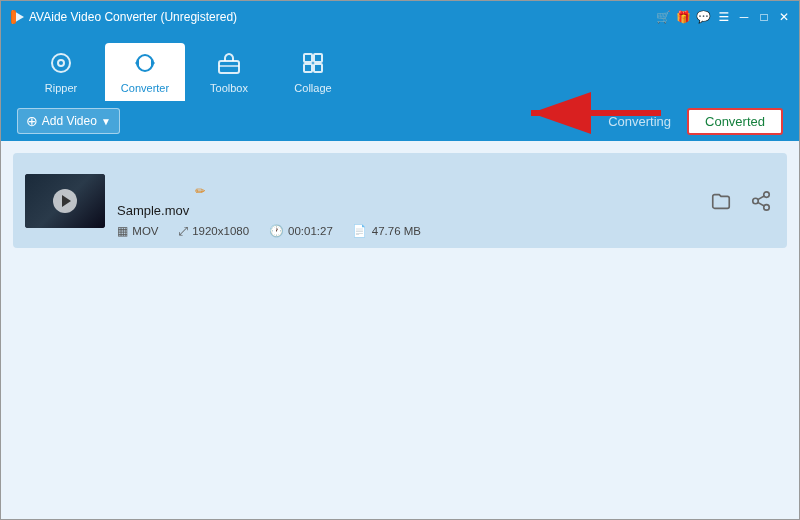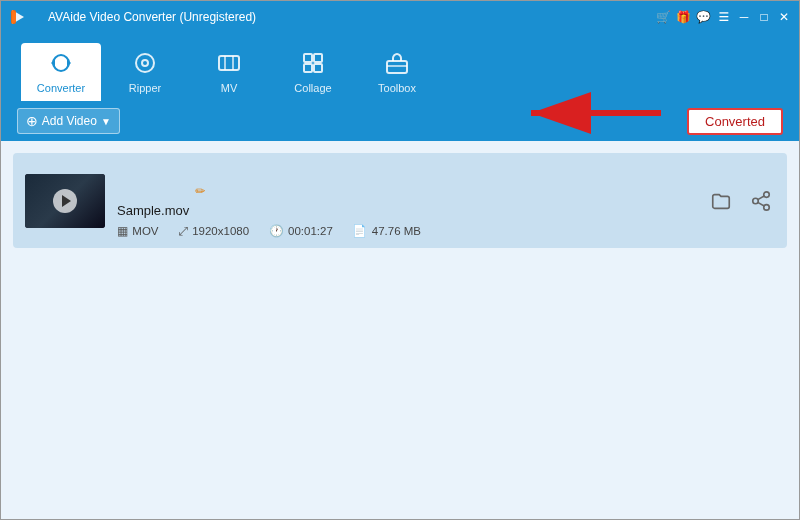--- a/index.html
+++ b/index.html
@@ -19,21 +19,21 @@
       display: flex;
       align-items: center;
       justify-content: space-between;
       padding: 0 8px;
       color: white;
       font-size: 12px;
     }
     .title-bar-left {
       display: flex;
       align-items: center;
-      gap: 21px;
+      gap: 2px;
     }
     .title-bar-icon {
       width: 18px;
       height: 18px;
     }
     .title-bar-controls {
       display: flex;
       align-items: center;
       gap: 6px;
     }
@@ -123,21 +123,21 @@
       padding: 4px 16px;
       background: transparent;
       border: none;
       color: rgba(255,255,255,0.75);
       font-size: 13px;
       cursor: pointer;
       border-radius: 3px;
     }
     .switch-tab.active {
       background: white;
-      color: #b91c1c;
+      color: #15803d;
       border: 2px solid #e63c3c;
       font-weight: 500;
     }
 
     
     .content {
       height: calc(520px - 32px - 68px - 40px);
       background: #eaf3fb;
       padding: 12px;
       overflow-y: auto;
@@ -268,81 +268,74 @@
       <span title="Gift">🎁</span>
       <span title="Chat">💬</span>
       <span title="Menu">☰</span>
       <span title="Minimize">─</span>
       <span title="Maximize">□</span>
       <span title="Close">✕</span>
     </div>
   </div>
 
   <div class="nav-bar">
+    <button class="nav-tab">
+      <span class="tab-icon">
+        <svg width="24" height="24" viewBox="0 0 24 24" fill="none">
+          <circle cx="12" cy="12" r="9" stroke="rgba(255,255,255,0.85)" stroke-width="2" fill="none"></circle>
+          <circle cx="12" cy="12" r="3" stroke="rgba(255,255,255,0.85)" stroke-width="2" fill="none"></circle>
+        </svg>
+      </span>
+      <span class="tab-label">Ripper</span>
+    </button>
     <button class="nav-tab active">
       <span class="tab-icon">
         <svg width="24" height="24" viewBox="0 0 24 24" fill="none">
           <path d="M4 12 C4 8, 8 4, 12 4 C16 4, 20 8, 20 12" stroke="#1a8fd1" stroke-width="2" fill="none" stroke-linecap="round"></path>
           <path d="M20 12 C20 16, 16 20, 12 20 C8 20, 4 16, 4 12" stroke="#1a8fd1" stroke-width="2" fill="none" stroke-linecap="round"></path>
           <polygon points="18,8 22,12 18,16" fill="#1a8fd1"></polygon>
           <polygon points="6,8 2,12 6,16" fill="#1a8fd1"></polygon>
         </svg>
       </span>
       <span class="tab-label">Converter</span>
     </button>
     <button class="nav-tab">
       <span class="tab-icon">
         <svg width="24" height="24" viewBox="0 0 24 24" fill="none">
-          <circle cx="12" cy="12" r="9" stroke="rgba(255,255,255,0.85)" stroke-width="2" fill="none"></circle>
-          <circle cx="12" cy="12" r="3" stroke="rgba(255,255,255,0.85)" stroke-width="2" fill="none"></circle>
+          <rect x="2" y="10" width="20" height="12" rx="2" stroke="rgba(255,255,255,0.85)" stroke-width="2" fill="none"></rect>
+          <path d="M8 10 V7 C8 5 10 3 12 3 C14 3 16 5 16 7 V10" stroke="rgba(255,255,255,0.85)" stroke-width="2" fill="none"></path>
+          <line x1="2" y1="15" x2="22" y2="15" stroke="rgba(255,255,255,0.85)" stroke-width="1.5"></line>
         </svg>
       </span>
-      <span class="tab-label">Ripper</span>
-    </button>
-    <button class="nav-tab">
-      <span class="tab-icon">
-        <svg width="24" height="24" viewBox="0 0 24 24" fill="none">
-          <rect x="2" y="5" width="20" height="14" rx="2" stroke="rgba(255,255,255,0.85)" stroke-width="2" fill="none"></rect>
-          <line x1="8" y1="5" x2="8" y2="19" stroke="rgba(255,255,255,0.85)" stroke-width="1.5"></line>
-          <line x1="16" y1="5" x2="16" y2="19" stroke="rgba(255,255,255,0.85)" stroke-width="1.5"></line>
-        </svg>
-      </span>
-      <span class="tab-label">MV</span>
+      <span class="tab-label">Toolbox</span>
     </button>
     <button class="nav-tab">
       <span class="tab-icon">
         <svg width="24" height="24" viewBox="0 0 24 24" fill="none">
           <rect x="3" y="3" width="8" height="8" rx="1" stroke="rgba(255,255,255,0.85)" stroke-width="2" fill="none"></rect>
           <rect x="13" y="3" width="8" height="8" rx="1" stroke="rgba(255,255,255,0.85)" stroke-width="2" fill="none"></rect>
           <rect x="3" y="13" width="8" height="8" rx="1" stroke="rgba(255,255,255,0.85)" stroke-width="2" fill="none"></rect>
           <rect x="13" y="13" width="8" height="8" rx="1" stroke="rgba(255,255,255,0.85)" stroke-width="2" fill="none"></rect>
         </svg>
       </span>
       <span class="tab-label">Collage</span>
     </button>
-    <button class="nav-tab">
-      <span class="tab-icon">
-        <svg width="24" height="24" viewBox="0 0 24 24" fill="none">
-          <rect x="2" y="10" width="20" height="12" rx="2" stroke="rgba(255,255,255,0.85)" stroke-width="2" fill="none"></rect>
-          <path d="M8 10 V7 C8 5 10 3 12 3 C14 3 16 5 16 7 V10" stroke="rgba(255,255,255,0.85)" stroke-width="2" fill="none"></path>
-          <line x1="2" y1="15" x2="22" y2="15" stroke="rgba(255,255,255,0.85)" stroke-width="1.5"></line>
-        </svg>
-      </span>
-      <span class="tab-label">Toolbox</span>
-    </button>
   </div>
 
   <div class="toolbar">
     <button class="add-files-btn">
       <span class="plus-icon">⊕</span>
       <span>Add Video</span>
       <span class="dropdown-arrow">▼</span>
     </button>
     <div class="toolbar-spacer"></div>
     <div class="tab-switches">
+      <button class="switch-tab">
+        <span>Converting</span>
+      </button>
       <button class="switch-tab active">
         <span>Converted</span>
       </button>
     </div>
   </div>
 
   <div class="content">
 
     <div class="file-item">
       <div class="file-thumbnail">

